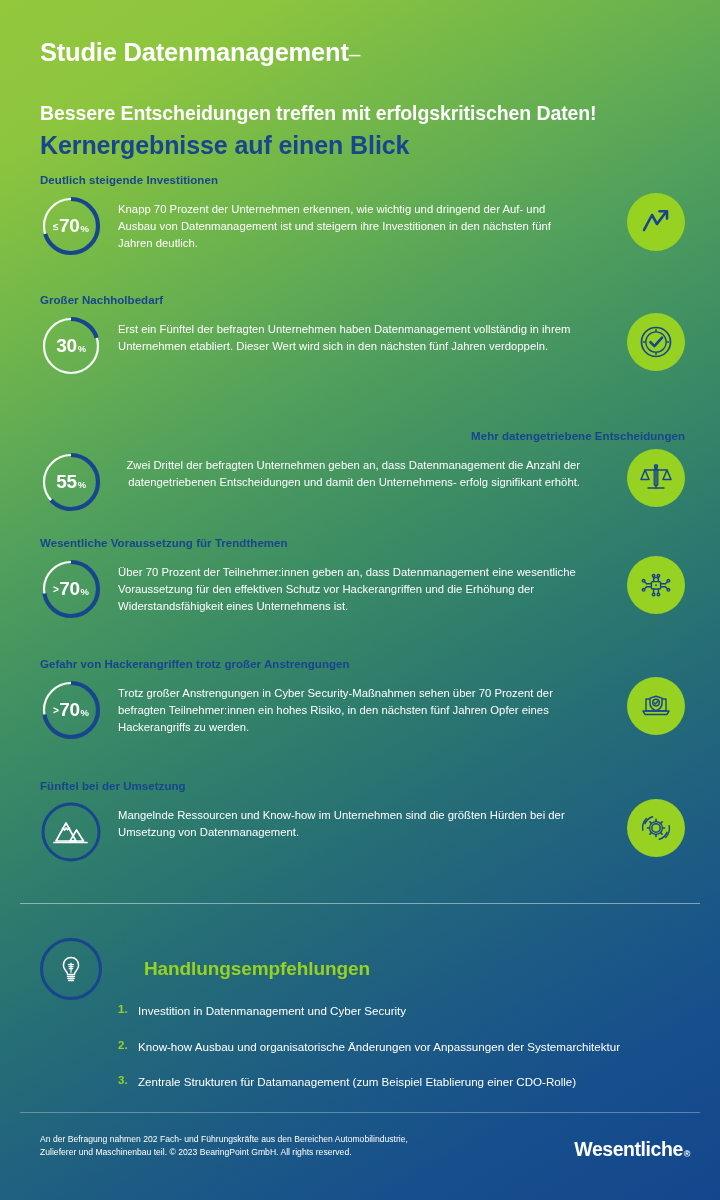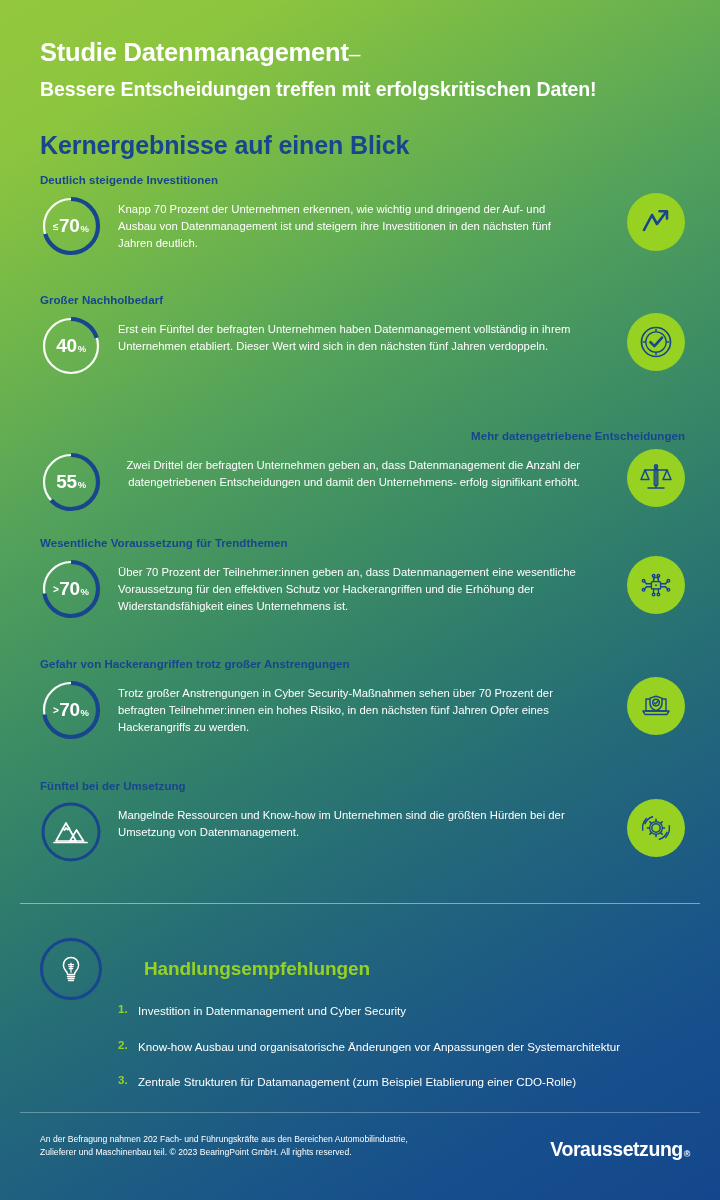--- a/index.html
+++ b/index.html
@@ -108,21 +108,21 @@
   .logo .reg{font-size:9px;font-weight:bold;vertical-align:baseline;margin-left:1px;position:relative;top:1px;}
 </style>
 </head>
 <body>
 
 <div id="poster">
 
   <div class="hdr title1" style="top:38px;">
     <span>Studie Datenmanagement</span><span class="dash">–</span>
   </div>
-  <div class="hdr title2" style="top:78px;">Bessere Entscheidungen treffen mit erfolgskritischen Daten!</div>
+  <div class="hdr title2" style="top:102px;">Bessere Entscheidungen treffen mit erfolgskritischen Daten!</div>
   <div class="hdr title3" style="top:131px;">Kernergebnisse auf einen Blick</div>
 
   <div class="row" style="top:174px;">
     <div class="row-head">Deutlich steigende Investitionen</div>
     <div class="row-body">
       <div class="donut">
         <svg viewBox="0 0 62 62" aria-hidden="true">
           <circle cx="31" cy="31" r="27" fill="none" stroke="#ffffff" stroke-width="2.2" opacity="0.95"></circle>
           <circle cx="31" cy="31" r="27" fill="none" stroke="#17458e" stroke-width="4.2" stroke-linecap="butt" stroke-dasharray="118.75 50.9" transform="rotate(-90 31 31)"></circle>
         </svg>
@@ -145,21 +145,21 @@
   <div class="row" style="top:294px;">
     <div class="row-head">Großer Nachholbedarf</div>
     <div class="row-body">
       <div class="donut">
         <svg viewBox="0 0 62 62" aria-hidden="true">
           <circle cx="31" cy="31" r="27" fill="none" stroke="#ffffff" stroke-width="2.2" opacity="0.95"></circle>
           <circle cx="31" cy="31" r="27" fill="none" stroke="#17458e" stroke-width="4.2" stroke-linecap="butt" stroke-dasharray="33.9 135.7" transform="rotate(-90 31 31)"></circle>
         </svg>
         <div class="val">
           <span class="cmp"></span>
-            <span class="num">40</span>
+            <span class="num">30</span>
             <span class="pct">%</span>
         </div>
       </div>
       <div class="desc">Erst ein Fünftel der befragten Unternehmen haben Datenmanagement vollständig in ihrem Unternehmen etabliert. Dieser Wert wird sich in den nächsten fünf Jahren verdoppeln.</div>
       <div class="icon-badge">
         <svg width="36" height="36" viewBox="0 0 36 36" fill="none" stroke="#17458e" stroke-width="1.7" stroke-linecap="round" stroke-linejoin="round">
           <circle cx="18" cy="18" r="14.5"></circle>
           <circle cx="18" cy="18" r="10.2" stroke-width="1.3"></circle>
           <path d="M12.4 18.2 L16.4 22.2 L24 13.6" stroke-width="2.6"></path>
           <path d="M18 5.4 L18 7.2 M18 28.8 L18 30.6 M5.4 18 L7.2 18 M28.8 18 L30.6 18" stroke-width="1.5"></path>
@@ -327,16 +327,16 @@
       <span class="rec-text">Zentrale Strukturen für Datamanagement (zum Beispiel Etablierung einer CDO-Rolle)</span>
     </div>
   </div>
 
   <div class="footer-line" style="top:1112px;"></div>
   <div class="legal">
     <div>An der Befragung nahmen 202 Fach- und Führungskräfte aus den Bereichen Automobilindustrie,</div>
     <div>Zulieferer und Maschinenbau teil. © 2023 BearingPoint GmbH. All rights reserved.</div>
   </div>
   <div class="logo">
-    <span>Voraussetzung</span><span class="reg">®</span>
+    <span>Wesentliche</span><span class="reg">®</span>
   </div>
 
 </div>
 
 </body></html>

